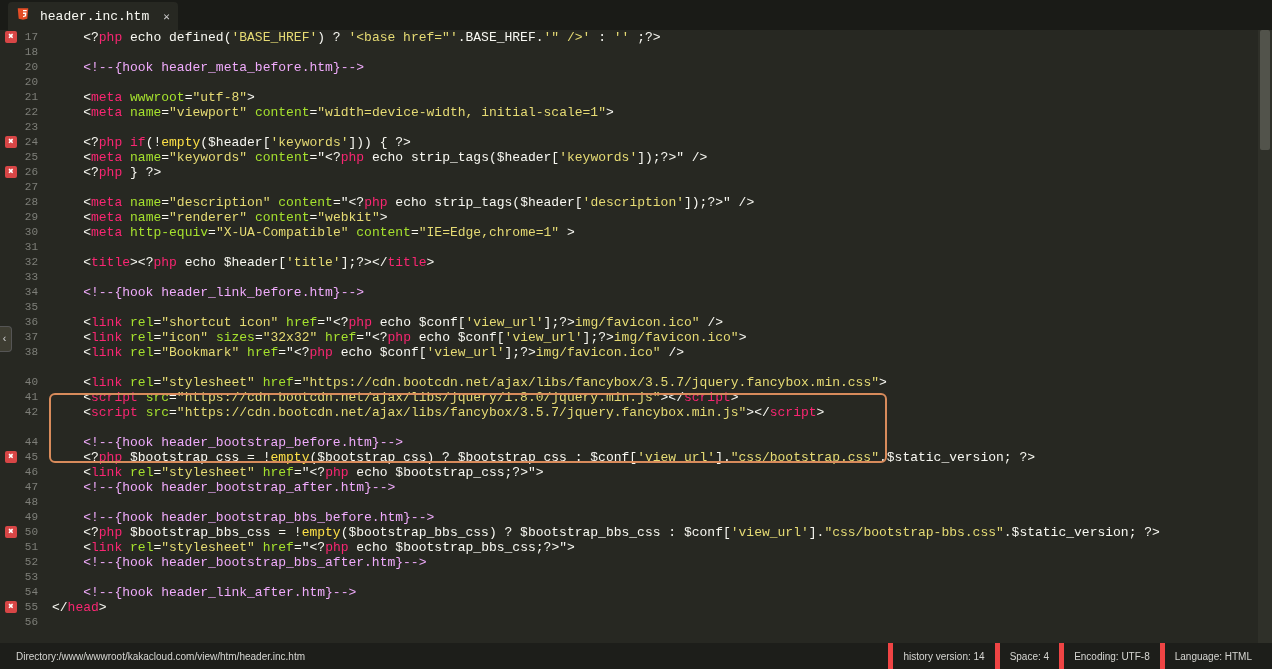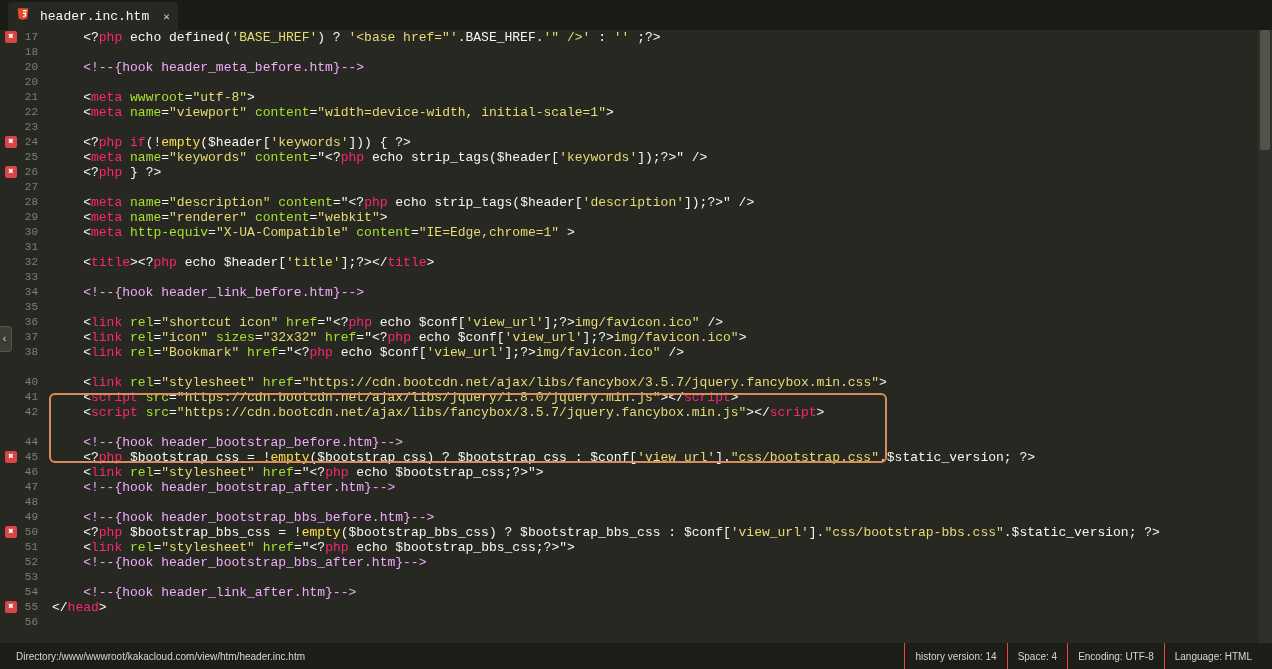--- a/index.html
+++ b/index.html
@@ -112,21 +112,21 @@
   height: 26px;
   background: #1d1e1a;
   display: flex;
   align-items: center;
   color: #d6d6d2;
   font-family: -apple-system, BlinkMacSystemFont, "Segoe UI", Arial, sans-serif;
   font-size: 10px;
   padding: 0 10px;
 }
 .statusbar .spacer { flex: 1; }
-.statusbar .cell { padding: 0 10px; border-left: 1px solid #ef4444; height: 100%; display: flex; align-items: center;}
+.statusbar .cell { padding: 0 10px; border-left: 5px solid #ef4444; height: 100%; display: flex; align-items: center;}
 .statusbar .cell:first-child { border-left: none; padding-left: 6px;}
 .c-tag { color: #f92672; }
 .c-attr { color: #a6e22e; }
 .c-str { color: #e6db74; }
 .c-punc { color: #f8f8f2; }
 .c-comment { color: #f0abfc; }
 .c-php { color: #f8f8f2; }
 .c-kw { color: #f92672; }
 .c-func { color: #fde047; }
 .scrollbar-v {

